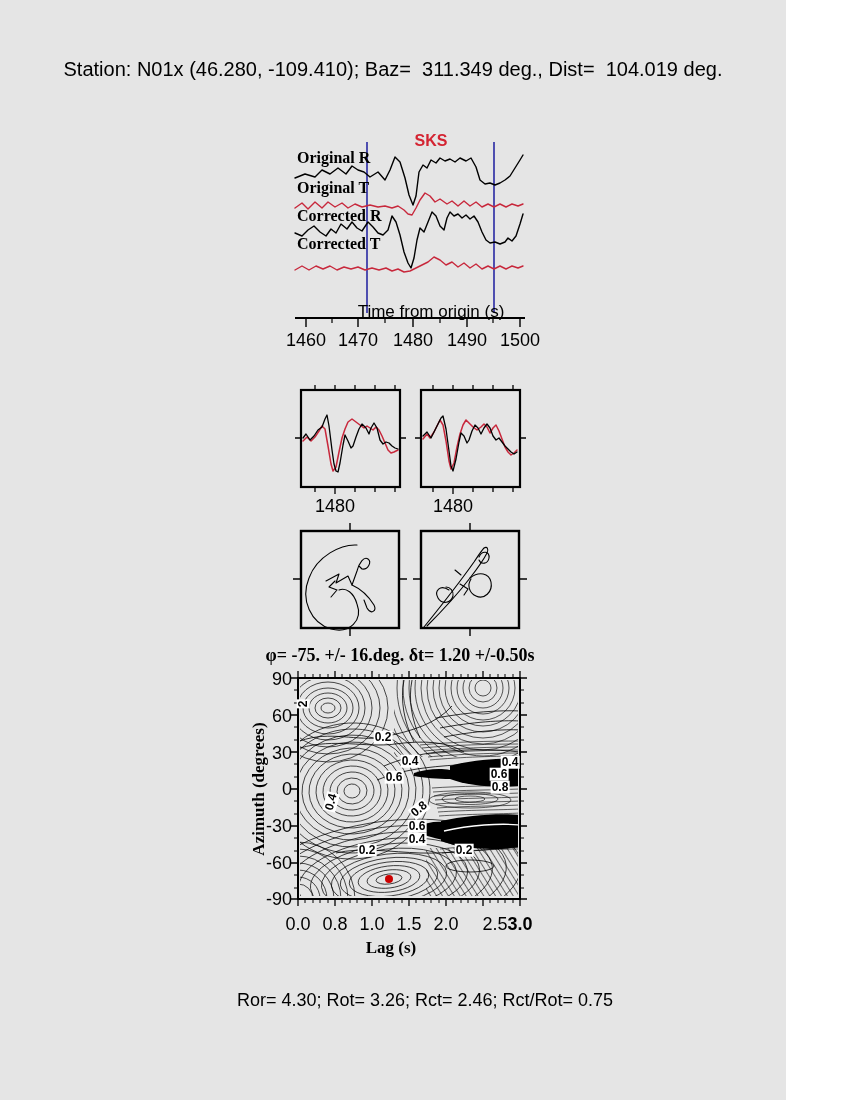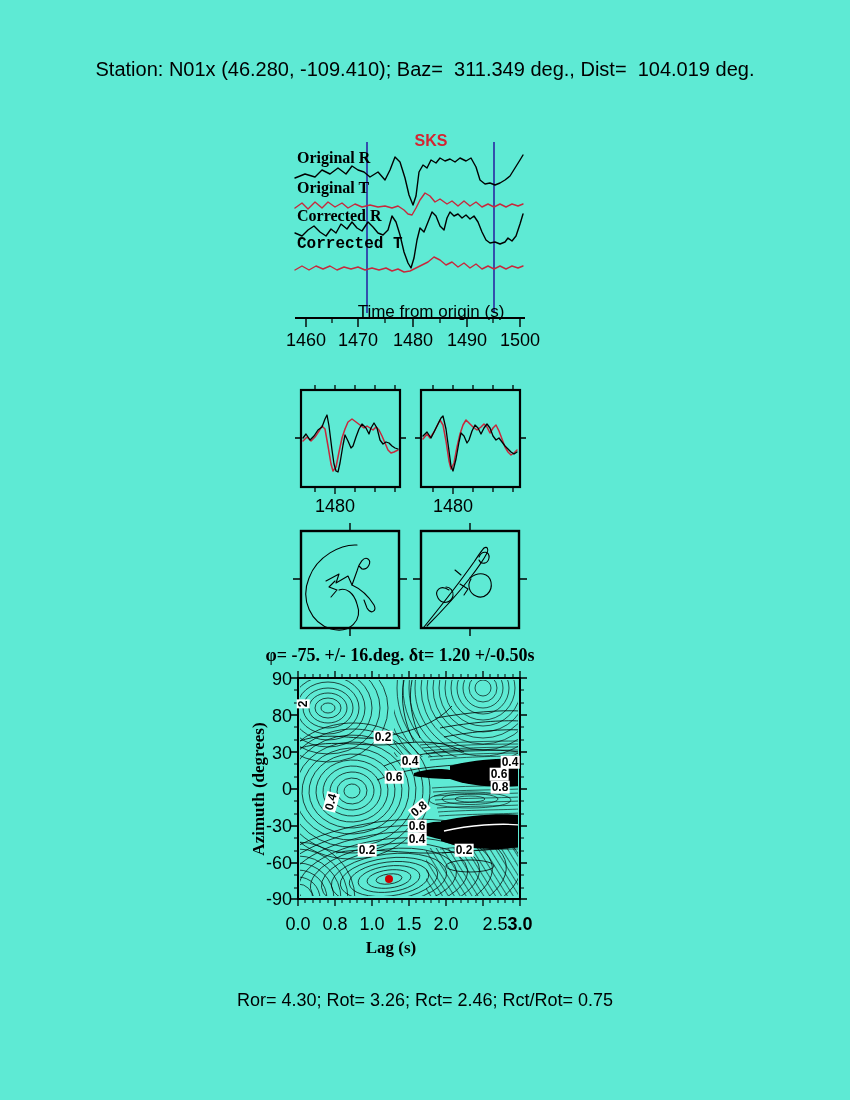--- a/index.html
+++ b/index.html
@@ -1,16 +1,16 @@
 <!DOCTYPE html>
 <html><head>
 <meta charset="utf-8">
 <style>
   html,body{margin:0;padding:0;background:#fff;}
-  #page{position:relative;width:850px;height:1100px;background:#5eead4;overflow:hidden;
+  #page{position:relative;width:786px;height:1100px;background:#e5e5e5;overflow:hidden;
         font-family:"Liberation Sans",sans-serif;color:#000;}
   .abs{position:absolute;white-space:pre;}
   .title1{left:0;right:0;top:58px;text-align:center;font:20px "Liberation Sans",sans-serif;}
   .title2{left:0;right:0;top:96px;text-align:center;font:bold 20px "Liberation Serif",serif;}
   .sks{top:132px;font:bold 16px "Liberation Sans",sans-serif;transform:translateX(-50%);}
   .wlab{position:absolute;font:bold 16px "Liberation Serif",serif;white-space:pre;}
   .axlab{top:302px;font:17px "Liberation Sans",sans-serif;transform:translateX(-50%);}
   .ticklab{position:absolute;font:18px "Liberation Sans",sans-serif;transform:translateX(-50%);white-space:pre;}
   .ylab{position:absolute;font:18px "Liberation Sans",sans-serif;transform:translate(-100%,-50%);white-space:pre;}
   .ctitle{top:645px;font:bold 18px "Liberation Serif",serif;transform:translateX(-50%);}
@@ -213,21 +213,21 @@
   </svg>
 
   <div class="abs title1">Station: N01x (46.280, -109.410); Baz=  311.349 deg., Dist=  104.019 deg.</div>
 
   <div class="abs sks" style="left:431px;color:#d42432;">SKS</div>
 
   <div>
       <span class="wlab" style="left: 297px; top: 149px;">Original R</span>
       <span class="wlab" style="left: 297px; top: 179px;">Original T</span>
       <span class="wlab" style="left: 297px; top: 207px;">Corrected R</span>
-      <span class="wlab" style="left: 297px; top: 235px; font-family: Liberation Mono, monospace;">Corrected T</span>
+      <span class="wlab" style="left: 297px; top: 235px;">Corrected T</span>
     </div>
 
   <div class="abs axlab" style="left:431px;">Time from origin (s)</div>
 
   <div>
       <span class="ticklab" style="left: 306px; top: 330px;">1460</span>
       <span class="ticklab" style="left: 358px; top: 330px;">1470</span>
       <span class="ticklab" style="left: 413px; top: 330px;">1480</span>
       <span class="ticklab" style="left: 467px; top: 330px;">1490</span>
       <span class="ticklab" style="left: 520px; top: 330px;">1500</span>
@@ -237,21 +237,21 @@
       <span class="ticklab" style="left: 335px; top: 496px;">1480</span>
       <span class="ticklab" style="left: 453px; top: 496px;">1480</span>
     </div>
 
   <div class="abs ctitle" style="left:400px;">φ= -75. +/- 16.deg. δt= 1.20 +/-0.50s</div>
   <div class="abs azlab" style="left:259px;top:789px;">Azimuth (degrees)</div>
   <div class="abs laglab" style="left:391px;top:938px;">Lag (s)</div>
 
   <div>
       <span class="ylab" style="left: 292px; top: 679px;">90</span>
-      <span class="ylab" style="left: 292px; top: 716px;">80</span>
+      <span class="ylab" style="left: 292px; top: 716px;">60</span>
       <span class="ylab" style="left: 292px; top: 753px;">30</span>
       <span class="ylab" style="left: 292px; top: 789px;">0</span>
       <span class="ylab" style="left: 292px; top: 826px;">-30</span>
       <span class="ylab" style="left: 292px; top: 863px;">-60</span>
       <span class="ylab" style="left: 292px; top: 899px;">-90</span>
     </div>
   <div>
       <span class="ticklab" style="left: 298px; top: 914px;">0.0</span>
       <span class="ticklab" style="left: 335px; top: 914px;">0.8</span>
       <span class="ticklab" style="left: 372px; top: 914px;">1.0</span>

